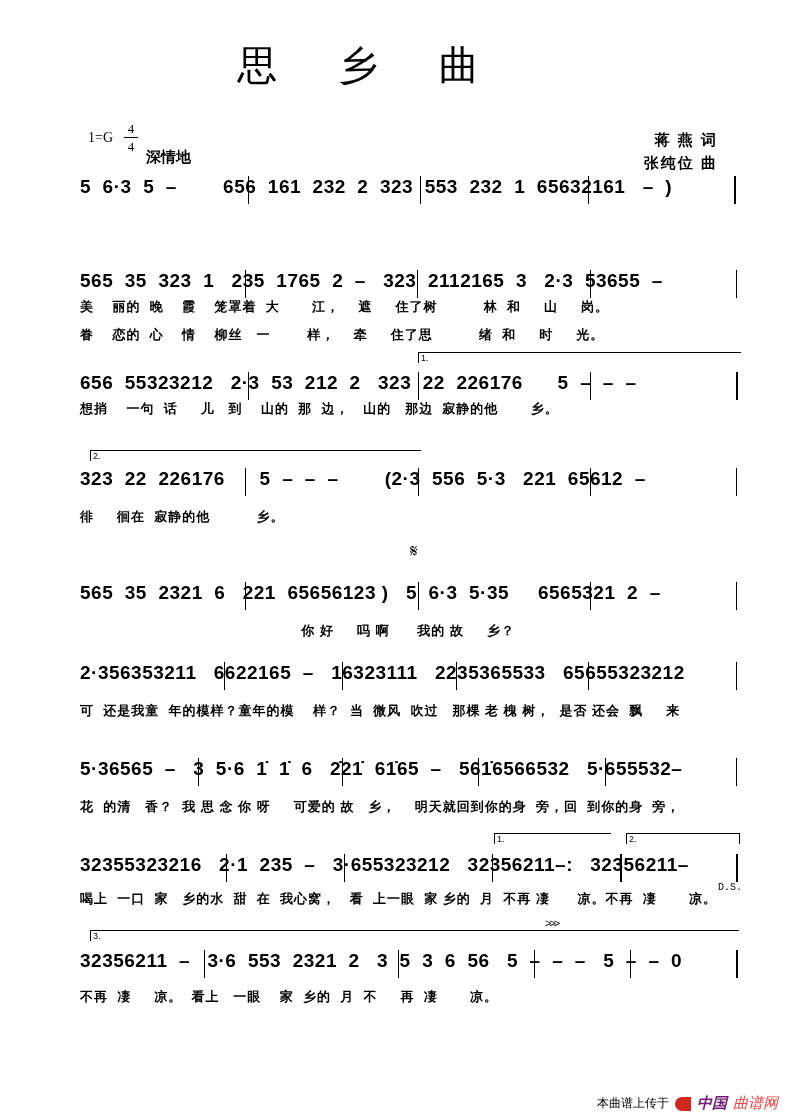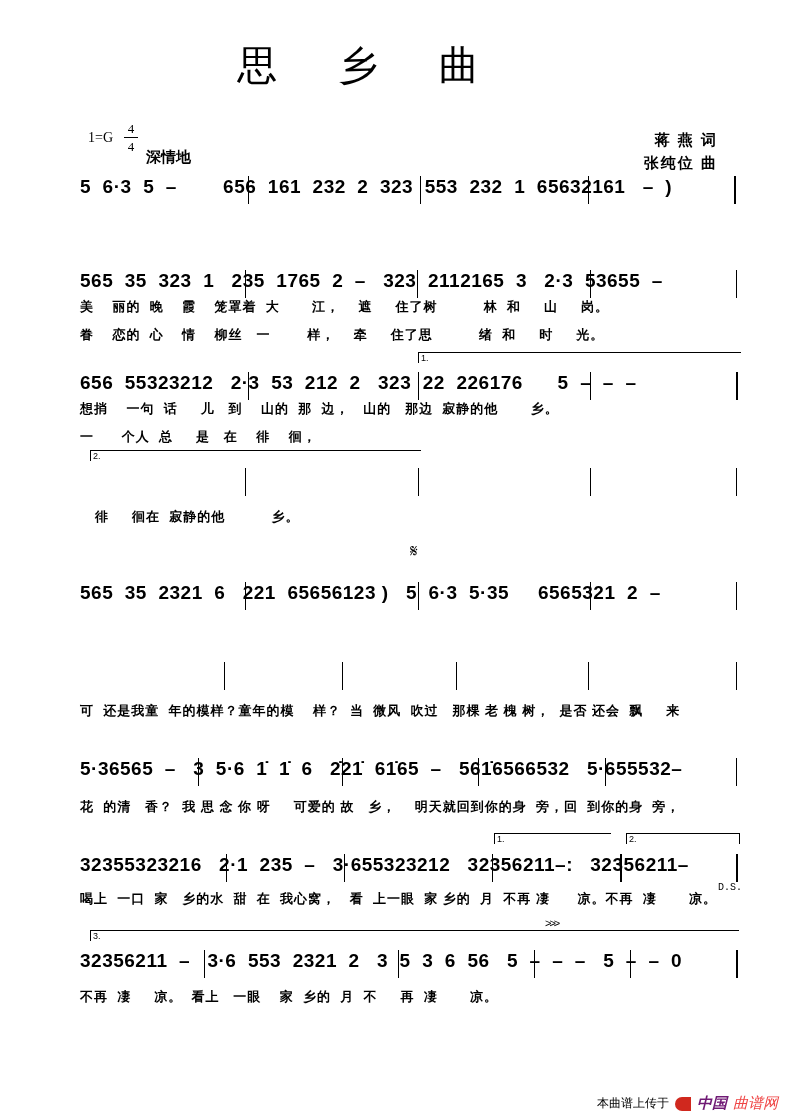--- a/index.html
+++ b/index.html
@@ -61,46 +61,48 @@
   <div class="barline" style="left:165px;top:0;height:28px;"></div>
   <div class="barline" style="left:337px;top:0;height:28px;"></div>
   <div class="barline" style="left:510px;top:0;height:28px;"></div>
   <div class="barline" style="left:656px;top:0;height:28px;"></div>
 </div>
 
 <div class="ending" style="left:418px;top:352px;width:320px;">1.</div>
 <div class="row" style="top:372px;height:70px;">
   <div class="notes" style="top:0;">656  55323212   2·3  53  212  2   323  22  226176      5  –  –  –</div>
   <div class="lyric" style="top:28px;">想捎    一句  话     儿   到    山的  那  边，   山的   那边  寂静的他       乡。</div>
-  <div class="lyric" style="top:56px;">一      个人  总     是   在    徘    徊，</div>
   <div class="barline" style="left:168px;top:0;height:28px;"></div>
   <div class="barline" style="left:338px;top:0;height:28px;"></div>
   <div class="barline" style="left:510px;top:0;height:28px;"></div>
   <div class="dbl" style="left:656px;top:0;height:28px;"></div>
 </div>
 
 <div class="ending" style="left:90px;top:450px;width:328px;">2.</div>
 <div class="row" style="top:468px;height:60px;">
-  <div class="lyric" style="top:40px;margin-left:15px;">徘     徊在  寂静的他          乡。</div>
+  <div class="notes" style="top:0;">323  22  226176      5  –  –  –        (2·3  556  5·3   221  65612  –</div>
+  <div class="lyric" style="top:40px;">徘     徊在  寂静的他          乡。</div>
   <div class="barline" style="left:165px;top:0;height:28px;"></div>
   <div class="barline" style="left:338px;top:0;height:28px;"></div>
   <div class="barline" style="left:510px;top:0;height:28px;"></div>
   <div class="barline" style="left:656px;top:0;height:28px;"></div>
 </div>
 
 <div class="segno" style="left:410px;top:540px;">𝄋</div>
 <div class="row" style="top:566px;height:60px;margin-top:16px;">
   <div class="notes" style="top:0;">565  35  2321  6   221  65656123 )   5  6·3  5·35     6565321  2  –</div>
+  <div class="lyric" style="top:40px;">                                                你 好     吗 啊      我的 故     乡？</div>
   <div class="barline" style="left:165px;top:0;height:28px;"></div>
   <div class="barline" style="left:338px;top:0;height:28px;"></div>
   <div class="barline" style="left:510px;top:0;height:28px;"></div>
   <div class="barline" style="left:656px;top:0;height:28px;"></div>
 </div>
 
 <div class="row" style="top:662px;height:60px;">
+  <div class="notes" style="top:0;">2·356353211   6622165  –   16323111   2235365533   65655323212</div>
   <div class="lyric" style="top:40px;">可  还是我童  年的模样？童年的模    样？  当  微风  吹过   那棵 老 槐 树，  是否 还会  飘     来</div>
   <div class="barline" style="left:144px;top:0;height:28px;"></div>
   <div class="barline" style="left:262px;top:0;height:28px;"></div>
   <div class="barline" style="left:376px;top:0;height:28px;"></div>
   <div class="barline" style="left:508px;top:0;height:28px;"></div>
   <div class="barline" style="left:656px;top:0;height:28px;"></div>
 </div>
 
 <div class="row" style="top:758px;height:60px;">
   <div class="notes" style="top:0;">5·36565  –   3  5·6  1̇  1̇  6   2̇21̇  61̇65  –   561̇6566532   5·655532–</div>

